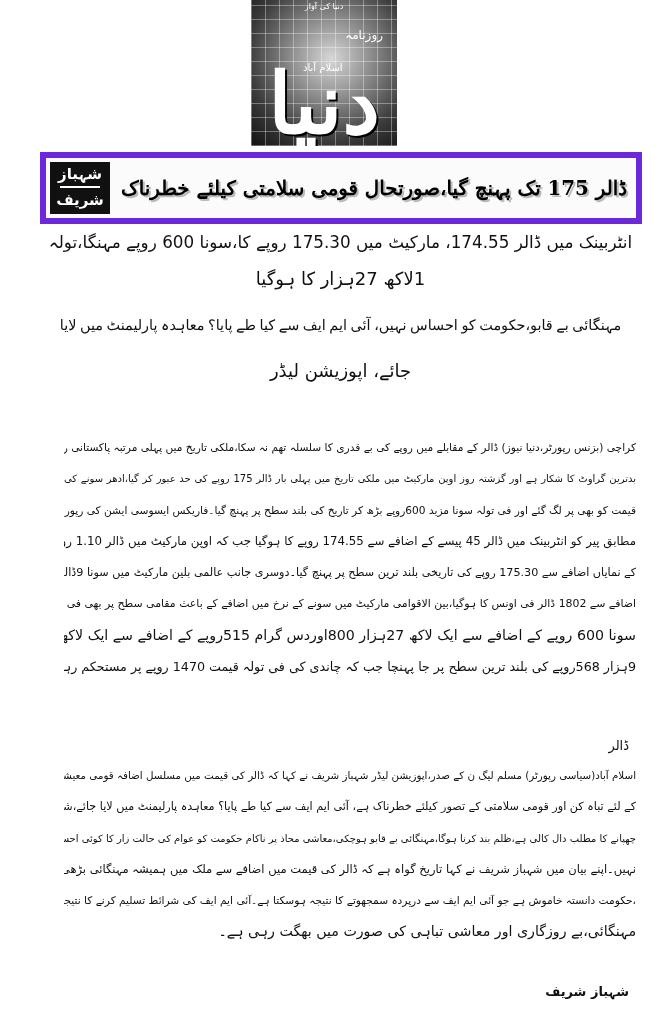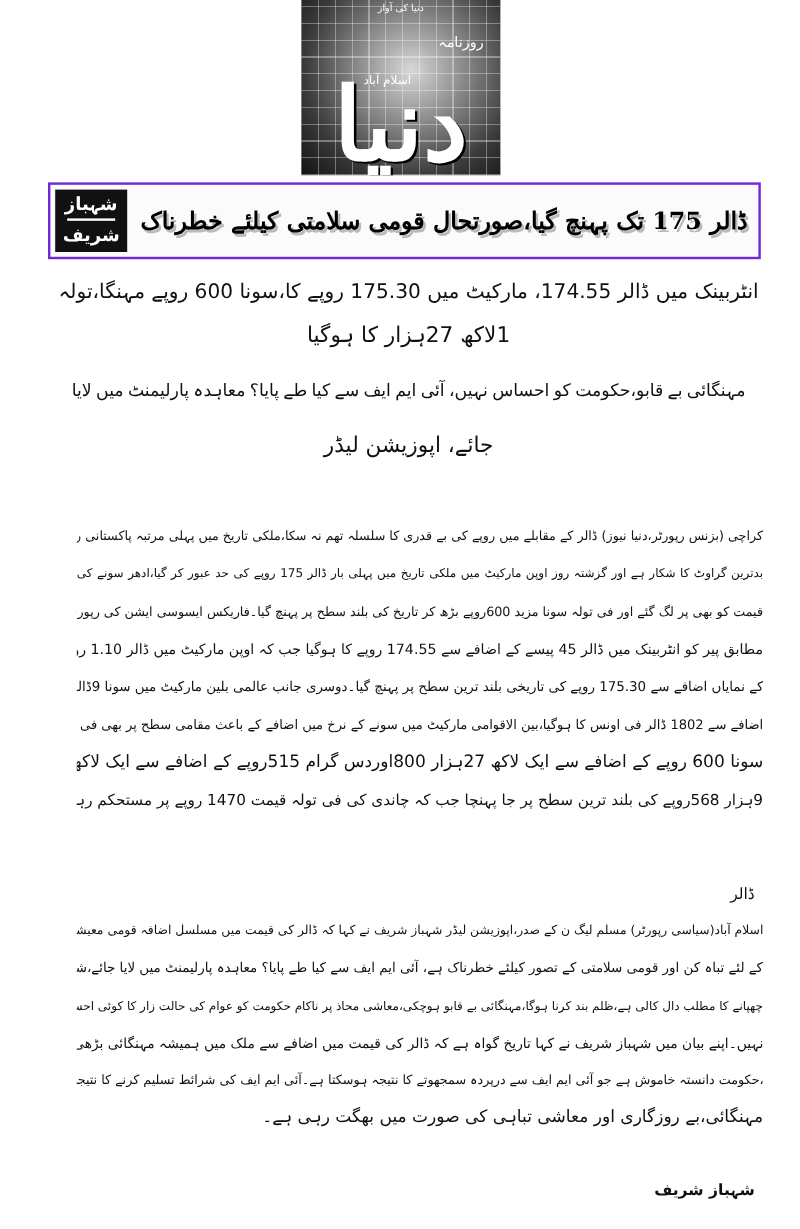--- a/index.html
+++ b/index.html
@@ -1,32 +1,32 @@
 <!DOCTYPE html>
 <html><head>
 <meta charset="utf-8">
 <style>
   html, body { margin: 0; padding: 0; background: #ffffff; }
   body { width: 667px; height: 1024px; position: relative; overflow: hidden;
          font-family: "DejaVu Sans", sans-serif; color: #111; }
-  .masthead { position: absolute; left: 251px; top: 0; width: 166px; height: 146px;
+  .masthead { position: absolute; left: 251px; top: 0; width: 146px; height: 146px;
               background: radial-gradient(circle at 55% 40%, #d8d8d8 0%, #8a8a8a 35%, #3a3a3a 70%, #111 100%);
               overflow: hidden; }
   .masthead .grid { position: absolute; inset: 0;
      background-image: repeating-linear-gradient(0deg, rgba(255,255,255,0.35) 0 1px, transparent 1px 14px),
                        repeating-linear-gradient(90deg, rgba(255,255,255,0.35) 0 1px, transparent 1px 14px); }
   .masthead .logo { position: absolute; left: 0; right: 0; top: 28px; text-align: center;
      font-family: "DejaVu Serif", serif; font-size: 84px; font-weight: bold; color: #fff;
      text-shadow: 2px 2px 0 #000; direction: rtl; line-height: 1; margin-top: 34px; }
   .masthead .sub1 { position: absolute; right: 14px; top: 28px; font-size: 12px; color: #fff; direction: rtl; }
   .masthead .sub2 { position: absolute; left: 52px; top: 62px; font-size: 10px; color: #fff; direction: rtl; }
   .masthead .sub0 { position: absolute; left: 0; right: 0; top: 2px; font-size: 8px; color: #fff; text-align:center; direction: rtl; }
 
   .headline-box { position: absolute; left: 40px; top: 152px; width: 590px; height: 60px;
-                  border: 2px solid #6d28d9; background: #fbfbfb; }
+                  border: 6px solid #6d28d9; background: #fbfbfb; }
   .headline-text { position: absolute; left: 72px; right: 6px; top: 4px; height: 52px;
                    direction: rtl; text-align: center; font-family: "DejaVu Serif", serif;
                    font-size: 30px; font-weight: bold; line-height: 52px; white-space: nowrap;
                    color: #000; text-shadow: 2px 2px 0 #bbb; letter-spacing: -1px; }
   .name-badge { position: absolute; left: 4px; top: 4px; width: 60px; height: 52px; background: #111;
                 color: #fff; direction: rtl; text-align: center; font-size: 15px; font-weight: bold;
                 line-height: 24px; }
   .name-badge span { display: block; }
   .name-badge .line { height: 2px; background: #fff; margin: 0 10px; }
 

